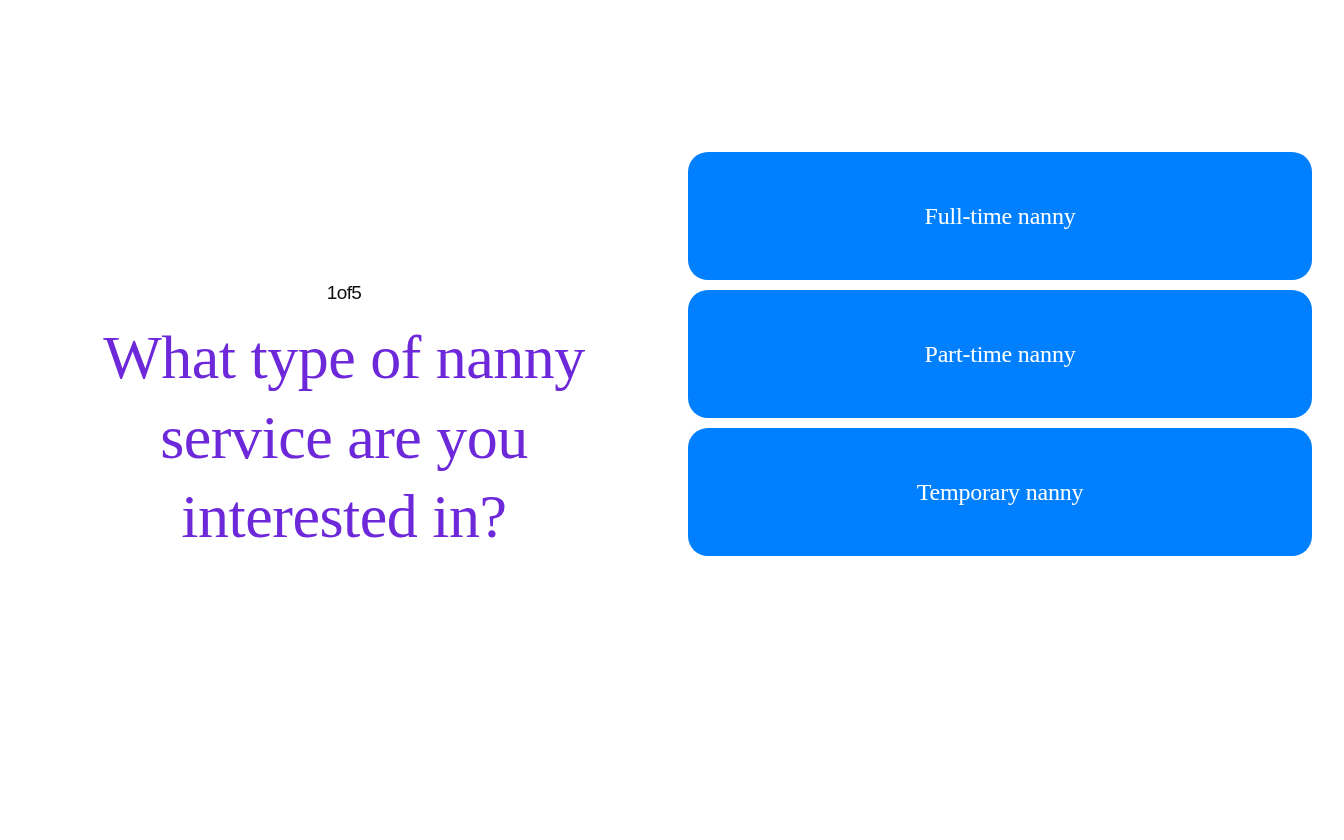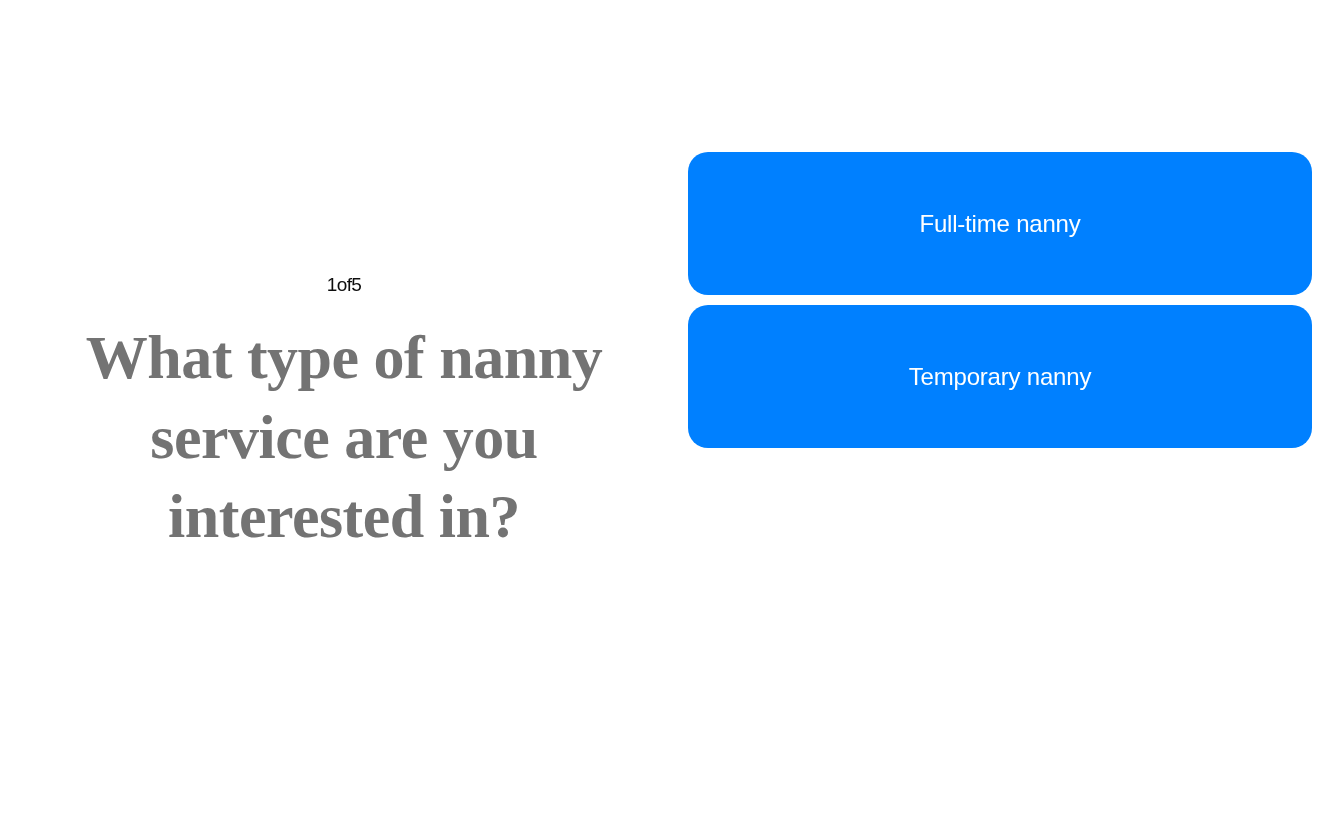--- a/index.html
+++ b/index.html
@@ -44,24 +44,24 @@
     color: #0d0d0d;
     letter-spacing: -0.6px;
     margin: 0 0 16px 0;
     text-align: left;
   }
 
   .question-title {
     font-family: "Liberation Serif", serif;
     font-size: 62px;
     line-height: 1.28;
-    font-weight: 700;
-    color: #737373;
+    font-weight: 400;
+    color: #6d28d9;
     text-align: center;
-    margin: 8px;
+    margin: 0;
     max-width: 580px;
     letter-spacing: -0.5px;
   }
 
   .powered-by {
     margin-top: 108px;
     font-family: "Liberation Sans", sans-serif;
     font-size: 19px;
     line-height: 1;
     color: #8a8a8a;
@@ -83,27 +83,27 @@
     position: absolute;
     left: 688px;
     top: 152px;
     width: 624px;
     display: flex;
     flex-direction: column;
     gap: 10px;
   }
 
   .choice-button {
-    height: 143px;
+    height: 128px;
     box-sizing: border-box;
     border: none;
     border-radius: 20px;
     background: #0080ff;
     color: #ffffff;
-    font-family: Liberation Sans, sans-serif;
+    font-family: Liberation Serif, serif;
     font-size: 24px;
     line-height: 1;
     letter-spacing: -0.2px;
     display: flex;
     align-items: center;
     justify-content: center;
     cursor: pointer;
     padding: 0 12px;
     text-align: center;
     -webkit-appearance: none;
@@ -123,20 +123,23 @@
 
 
   </div>
 
   <div class="choices-pane">
 
     <button class="choice-button">
       <span>Full-time nanny</span>
     </button>
 
+    <button class="choice-button">
+      <span>Part-time nanny</span>
+    </button>
 
     <button class="choice-button">
       <span>Temporary nanny</span>
     </button>
 
 
   </div>
 
 </div>
 

